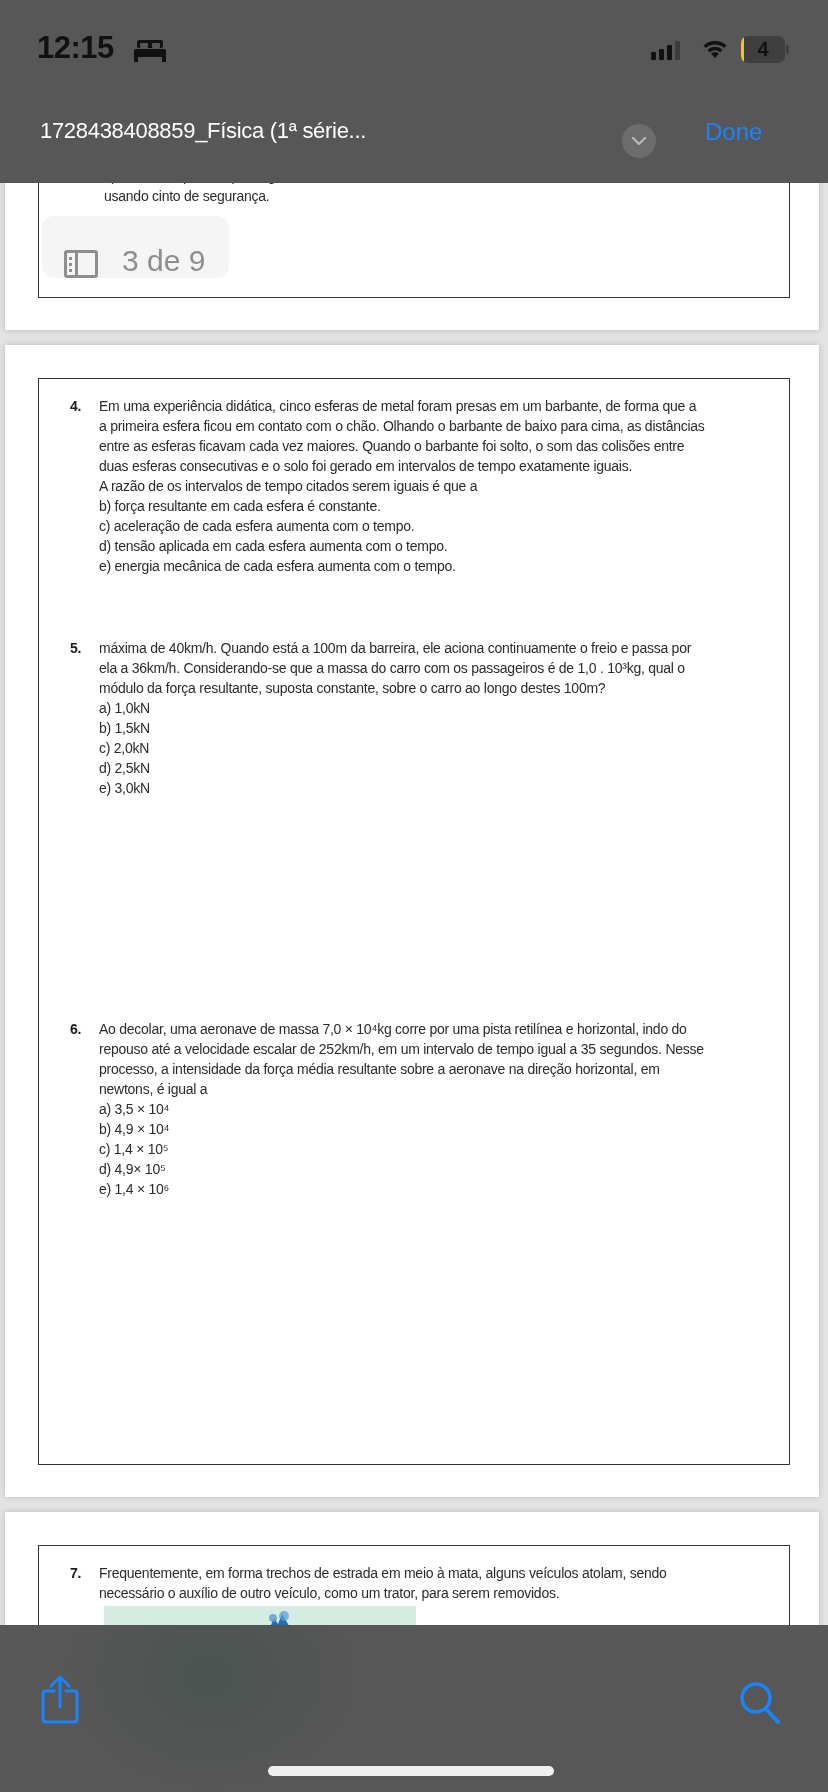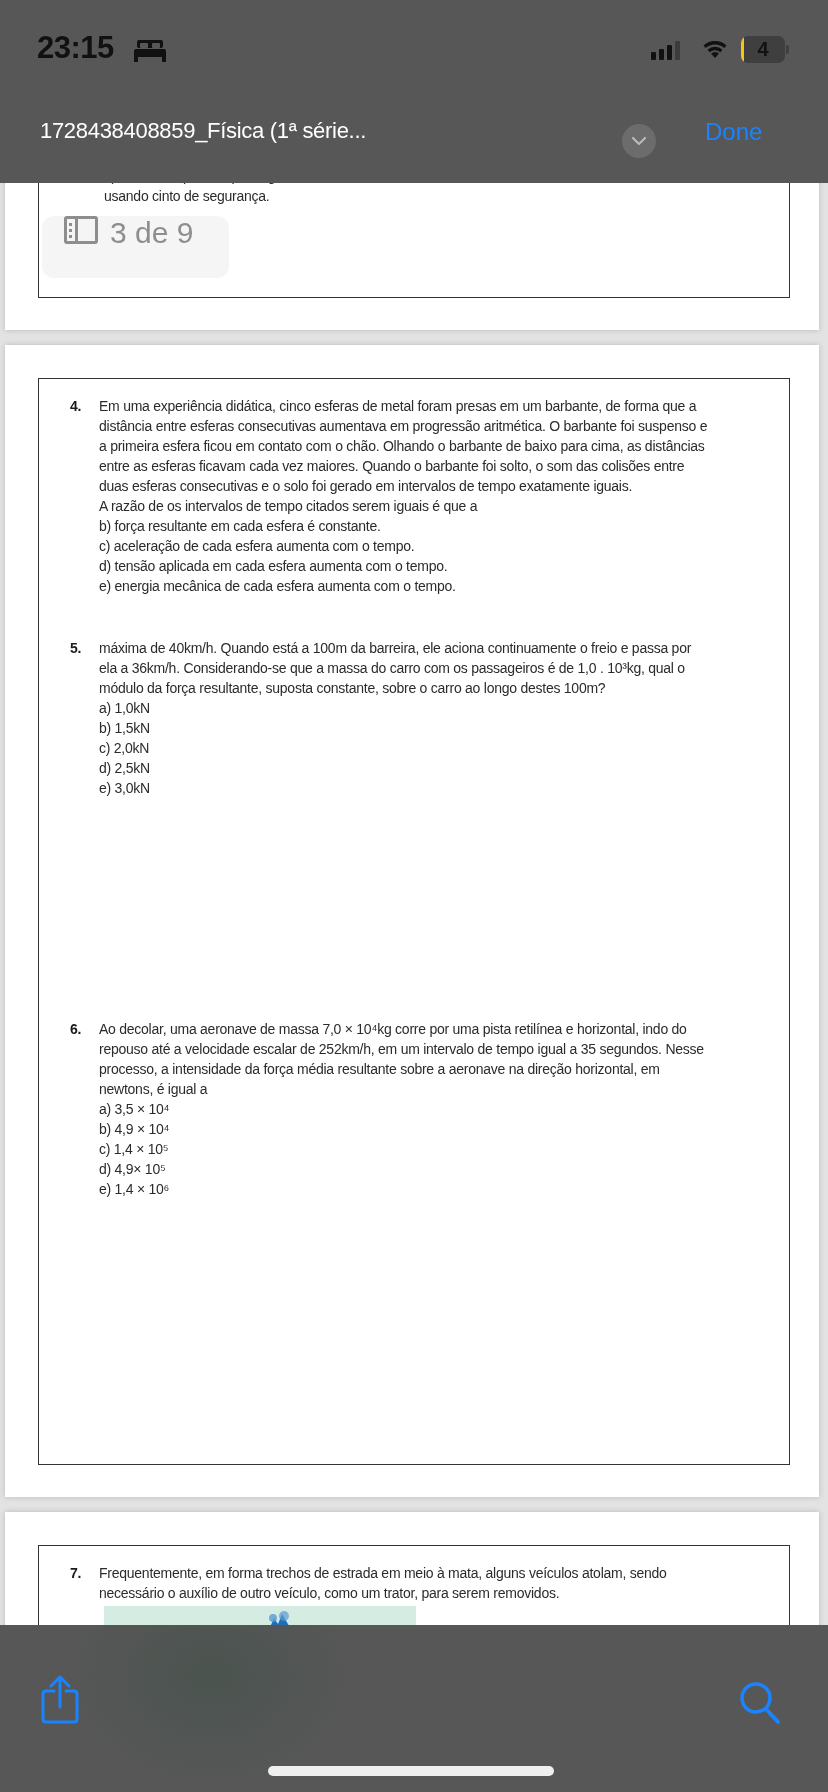--- a/index.html
+++ b/index.html
@@ -20,21 +20,21 @@
 
   .txt { font-family: "Liberation Sans Narrow", "Liberation Sans", sans-serif; color: #2b2b2b; font-size: 14px; line-height: 20px; letter-spacing: -0.25px; }
   .q { position: absolute; left: 40px; width: 700px; }
   .qnum { position: absolute; left: -9px; top: 0; font-weight: bold; color: #1a1a1a; }
   .qbody { padding-left: 20px; }
   .opt { display: block; }
 
   .prev-text { position: absolute; left: 65px; top: 26px; }
 
   
-  .page-indicator { position: absolute; left: 42px; top: 216px; width: 187px; height: 62px; background: rgba(245,245,245,0.96); border-radius: 12px; display: flex; align-items: flex-start; padding-left: 22px; gap: 12px; z-index: 5; }
+  .page-indicator { position: absolute; left: 42px; top: 216px; width: 187px; height: 62px; background: rgba(245,245,245,0.96); border-radius: 12px; display: flex; align-items: flex-end; padding-left: 22px; gap: 24px; z-index: 5; }
   .page-indicator .lbl { font-family: "Liberation Sans", sans-serif; font-size: 30px; color: #8e8e8e; }
   .sidebar-glyph { width: 34px; height: 28px; border: 3.5px solid #8e8e8e; border-radius: 3px; position: relative; }
   .sidebar-glyph::before { content: ""; position: absolute; left: 8px; top: -1px; bottom: -1px; width: 3px; background: #8e8e8e; }
   .sidebar-glyph i { position: absolute; left: 2px; width: 3px; height: 3px; background: #8e8e8e; }
 
   
   .figure { position: absolute; left: 65px; top: 60px; width: 312px; height: 60px; background: #d4ece2; }
   .figure .blob { position: absolute; left: 160px; top: 4px; width: 30px; height: 22px; }
 
   
@@ -78,21 +78,20 @@
     </div>
   </div>
 
   <div class="page page2">
     <div class="box">
 
       <div class="q txt" style="top: 17px;">
         <span class="qnum">4.</span>
         <div class="qbody">
           <span class="opt">Em uma experiência didática, cinco esferas de metal foram presas em um barbante, de forma que a</span>
-          <span class="opt">distância entre esferas consecutivas aumentava em progressão aritmética. O barbante foi suspenso e</span>
           <span class="opt">a primeira esfera ficou em contato com o chão. Olhando o barbante de baixo para cima, as distâncias</span>
           <span class="opt">entre as esferas ficavam cada vez maiores. Quando o barbante foi solto, o som das colisões entre</span>
           <span class="opt">duas esferas consecutivas e o solo foi gerado em intervalos de tempo exatamente iguais.</span>
           <span class="opt">A razão de os intervalos de tempo citados serem iguais é que a</span>
           <span class="opt">b) força resultante em cada esfera é constante.</span>
           <span class="opt">c) aceleração de cada esfera aumenta com o tempo.</span>
           <span class="opt">d) tensão aplicada em cada esfera aumenta com o tempo.</span>
           <span class="opt">e) energia mecânica de cada esfera aumenta com o tempo.</span>
         </div>
       </div>
@@ -153,21 +152,21 @@
       <i style="top:4px"></i>
         <i style="top:10px"></i>
         <i style="top:16px"></i>
     </div>
     <span class="lbl">3 de 9</span>
   </div>
 </div>
 
 <div class="topbar">
   <div class="status">
-    <span class="time">23:15</span>
+    <span class="time">12:15</span>
     <svg class="bed" viewBox="0 0 32 22">
       <rect x="3" y="0" width="26" height="8" rx="2" fill="#111"></rect>
       <rect x="6" y="3" width="8" height="5" rx="1" fill="#575757"></rect>
       <rect x="18" y="3" width="8" height="5" rx="1" fill="#575757"></rect>
       <rect x="0" y="9" width="32" height="8" rx="2" fill="#111"></rect>
       <rect x="0" y="15" width="4" height="7" fill="#111"></rect>
       <rect x="28" y="15" width="4" height="7" fill="#111"></rect>
     </svg>
     <div class="signal">
       <span style="height:8px"></span>

